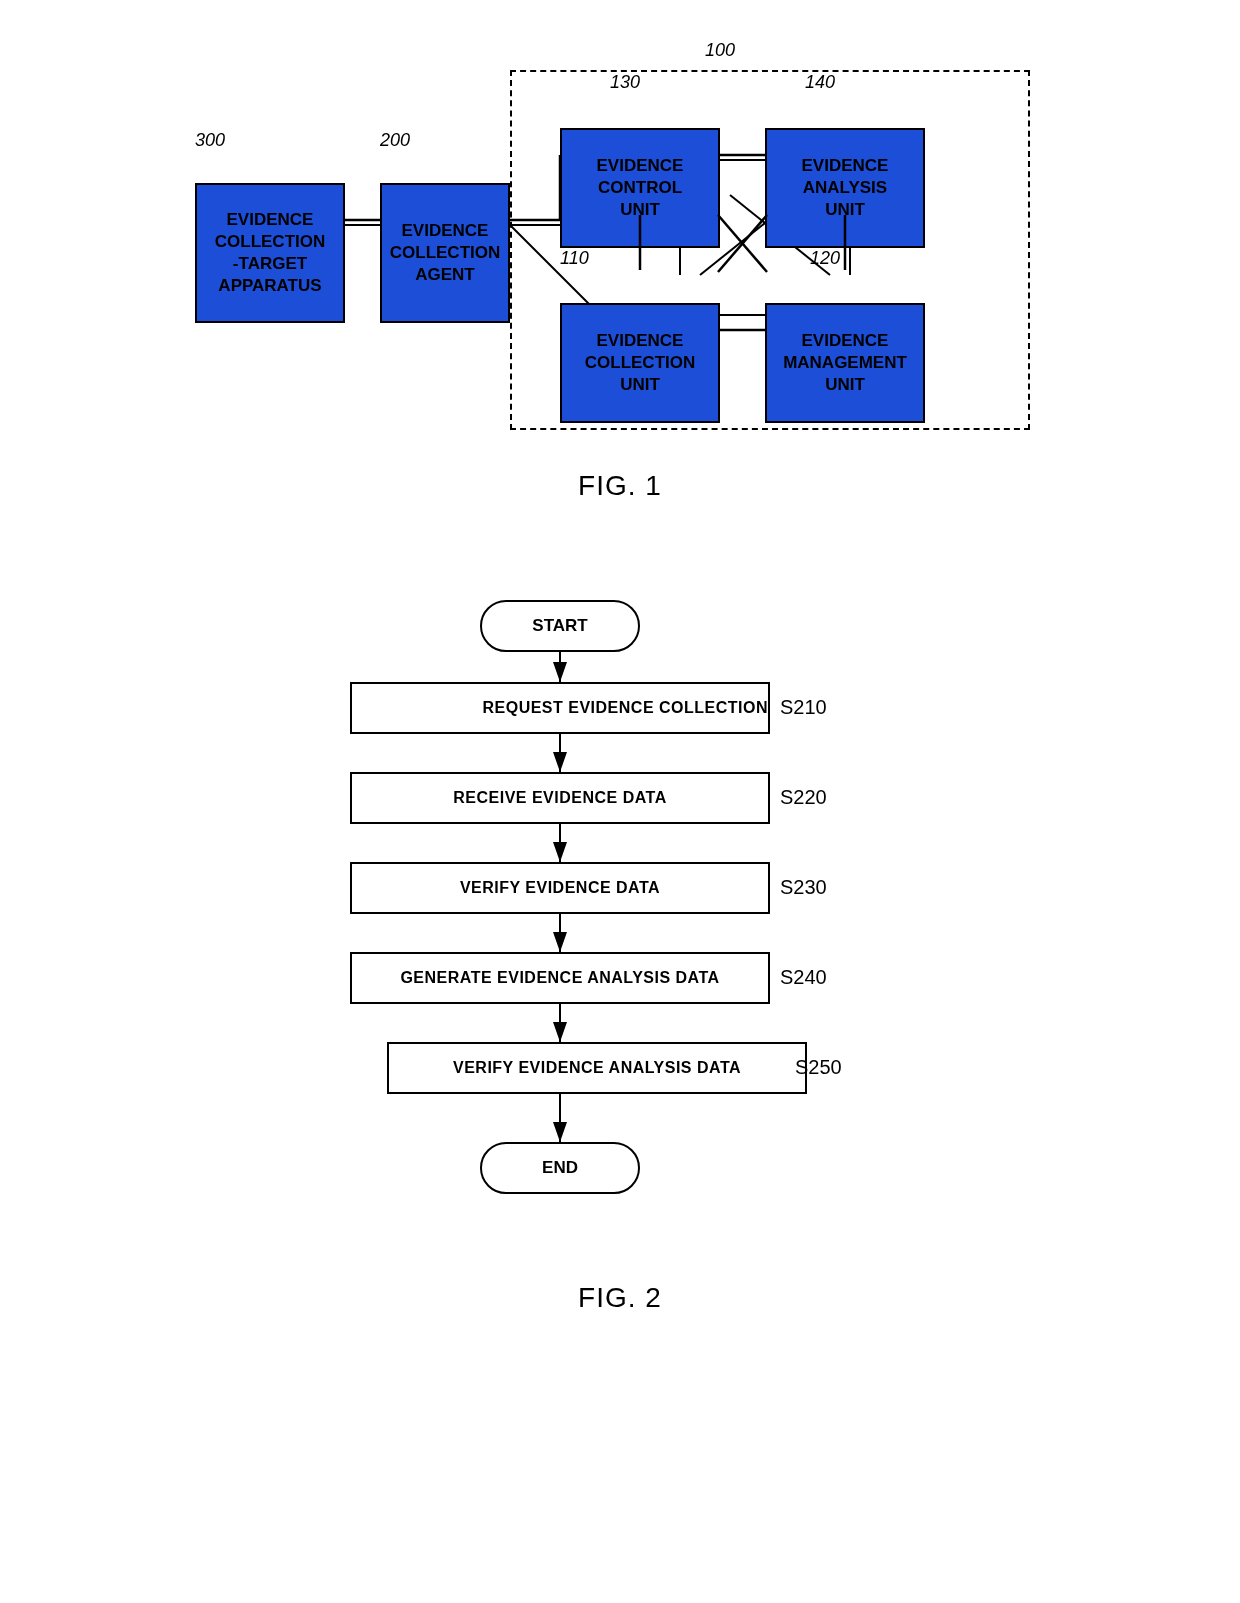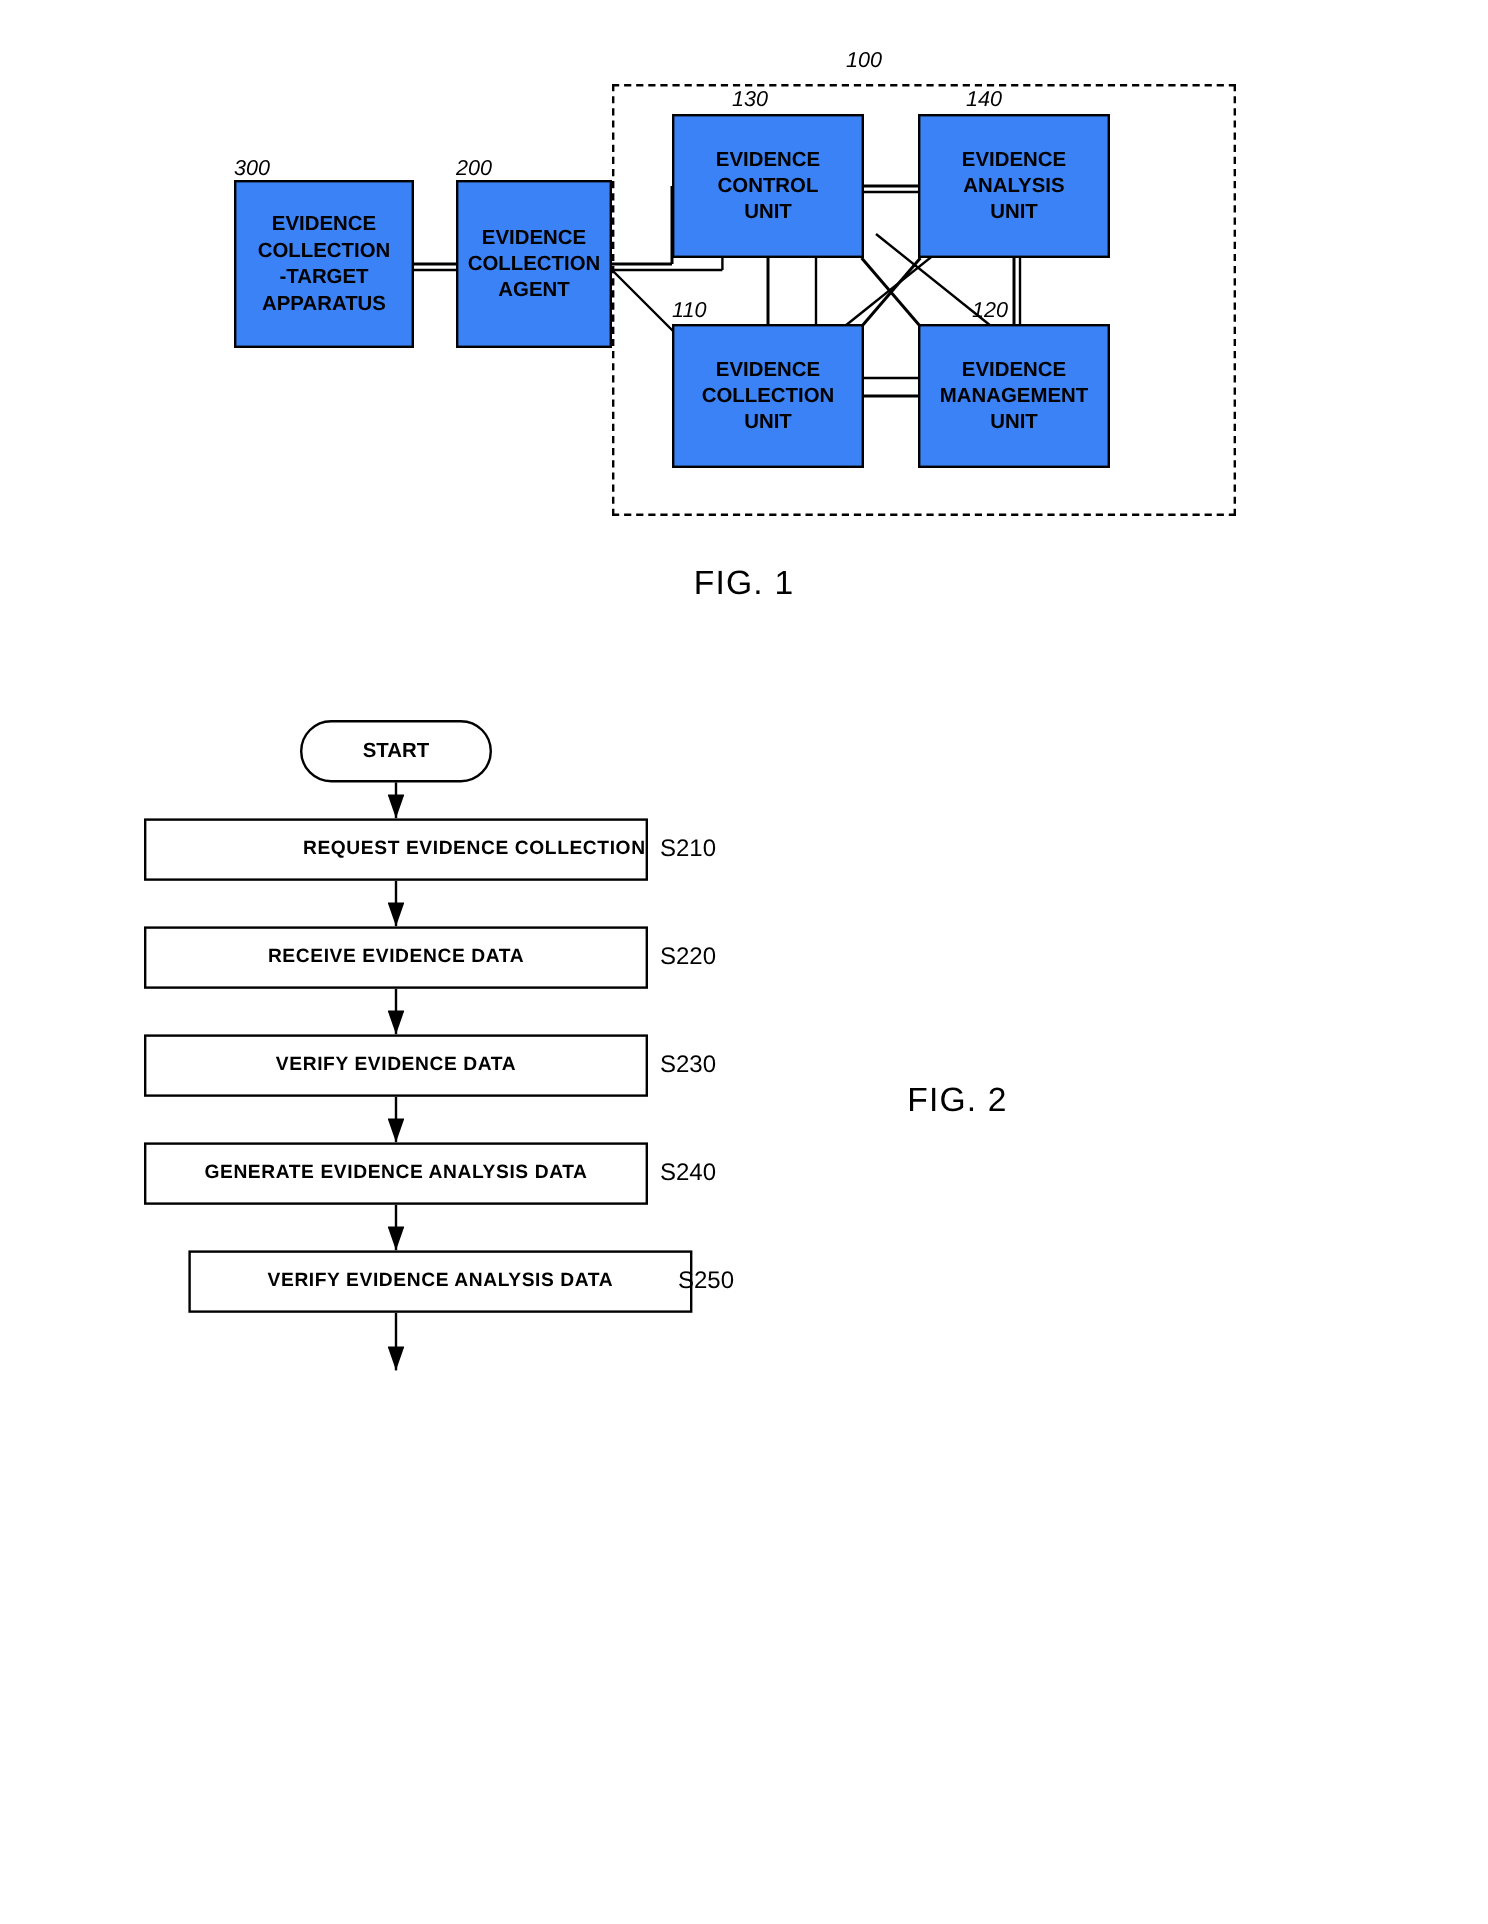--- a/index.html
+++ b/index.html
@@ -45,21 +45,22 @@
     .box {
       position: absolute;
       border: 2.5px solid #000;
       display: flex;
       align-items: center;
       justify-content: center;
       text-align: center;
       font-size: 17px;
       font-weight: bold;
       line-height: 1.3;
-      background: #3b82f6;
+      background: #1d4ed8;
+      margin-top: 33px;
     }
 
     
     .dashed-box {
       position: absolute;
       border: 2px dashed #000;
     }
 
     
     .ref-num {
@@ -75,24 +76,23 @@
       top: 0; left: 0;
       width: 100%;
       height: 100%;
       pointer-events: none;
     }
 
     
     .fig2-container {
       width: 100%;
       display: flex;
-      flex-direction: row;
+      flex-direction: column;
       align-items: center;
       margin-top: 30px;
-      gap: 16px;
     }
 
     .fig2-diagram {
       position: relative;
       width: 700px;
       height: 700px;
     }
 
     .flow-box {
       position: absolute;
@@ -269,18 +269,21 @@
       <div class="flow-box" style="top:370px; left:80px; width:420px; height:52px;">
         <span>GENERATE EVIDENCE ANALYSIS DATA</span>
       </div>
       <span class="step-num" style="top:384px; left:510px;">S240</span>
 
       <div class="flow-box" style="top:460px; left:80px; width:420px; height:52px;margin-left:37px;">
         <span>VERIFY EVIDENCE ANALYSIS DATA</span>
       </div>
       <span class="step-num" style="top:474px; left:510px;margin-left:15px;">S250</span>
 
+      <div class="flow-oval" style="top:560px; left:210px; width:160px; height:52px;">
+        <span>END</span>
+      </div>
 
     </div>
     <div class="fig-label">FIG. 2</div>
   </div>
 
 </div>
 
 </body></html>

